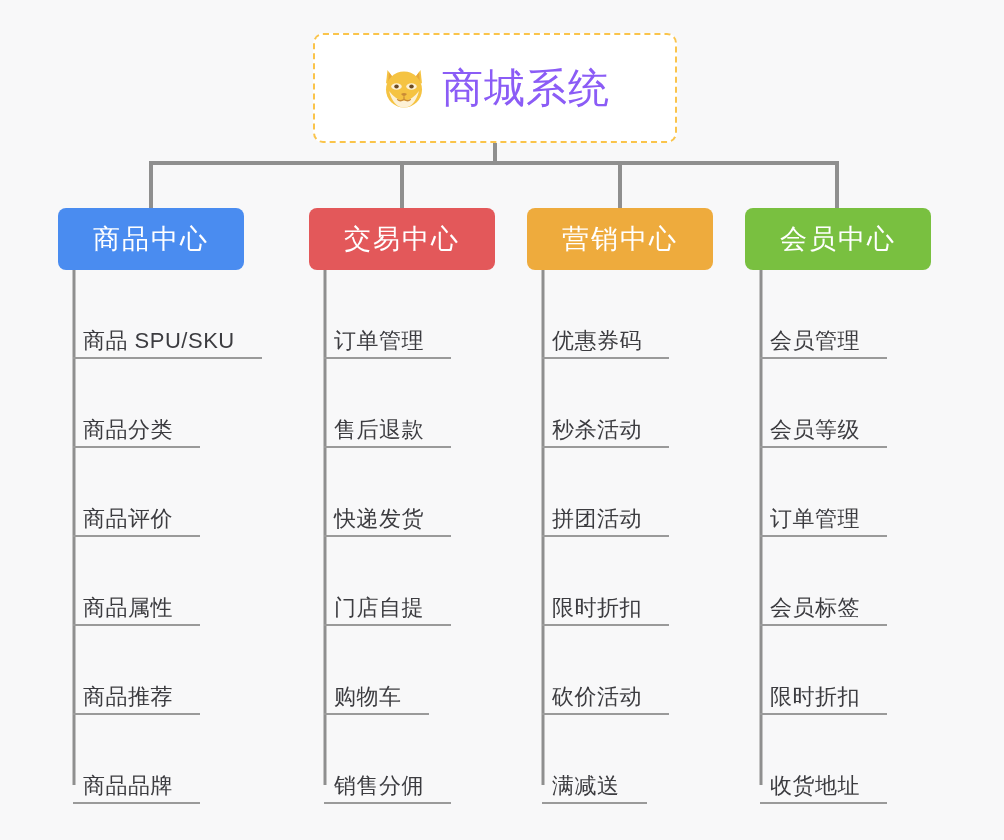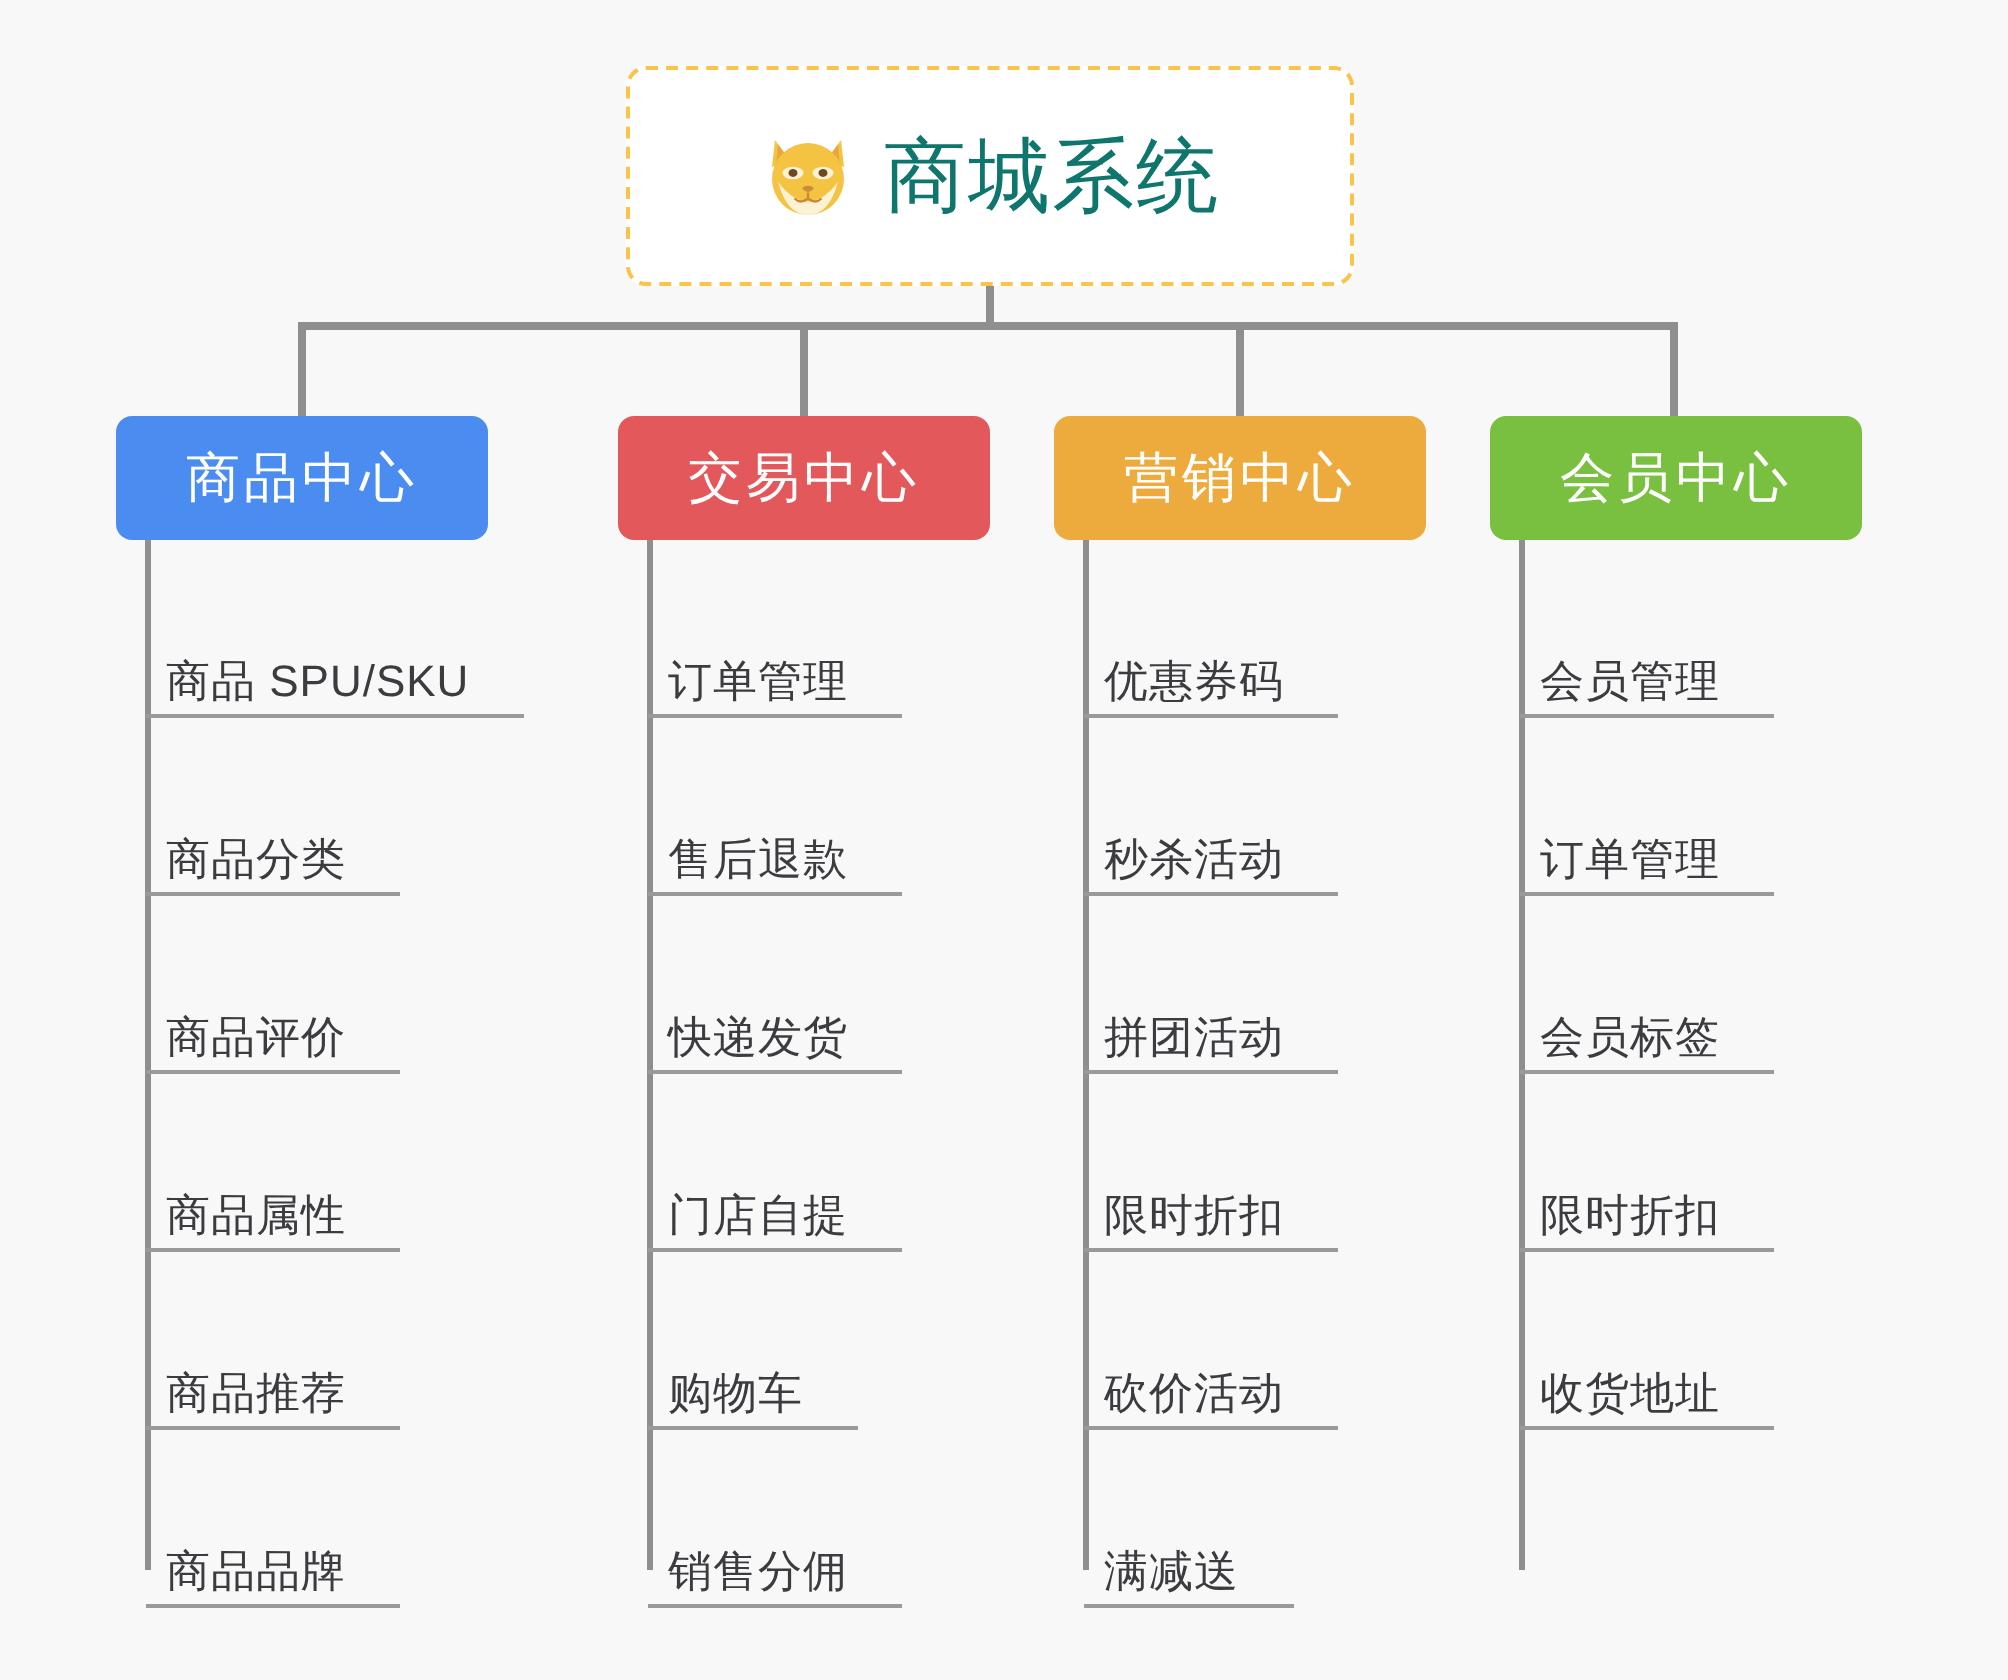--- a/index.html
+++ b/index.html
@@ -36,21 +36,21 @@
   }
   #root-node .root-emoji {
     width: 48px;
     height: 48px;
     display: block;
     flex: 0 0 auto;
   }
   #root-node .root-title {
     font-size: 41px;
     line-height: 1;
-    color: #0f766e;
+    color: #8b5cf6;
     letter-spacing: 1px;
     white-space: nowrap;
   }
 
   
   #connectors {
     position: absolute;
     left: 0;
     top: 0;
     width: 1004px;
@@ -246,20 +246,24 @@
 
   <div class="column" id="column-3">
     <div class="col-header" style="background: rgb(121, 192, 64);">会员中心</div>
     <div class="leaf-list">
       <div class="leaf-item">
           <span class="leaf-underline" style="width: 127px;"></span>
           <span class="leaf-label">会员管理</span>
         </div>
       <div class="leaf-item">
           <span class="leaf-underline" style="width: 127px;"></span>
+          <span class="leaf-label">会员等级</span>
+        </div>
+      <div class="leaf-item">
+          <span class="leaf-underline" style="width: 127px;"></span>
           <span class="leaf-label">订单管理</span>
         </div>
       <div class="leaf-item">
           <span class="leaf-underline" style="width: 127px;"></span>
           <span class="leaf-label">会员标签</span>
         </div>
       <div class="leaf-item">
           <span class="leaf-underline" style="width: 127px;"></span>
           <span class="leaf-label">限时折扣</span>
         </div>

